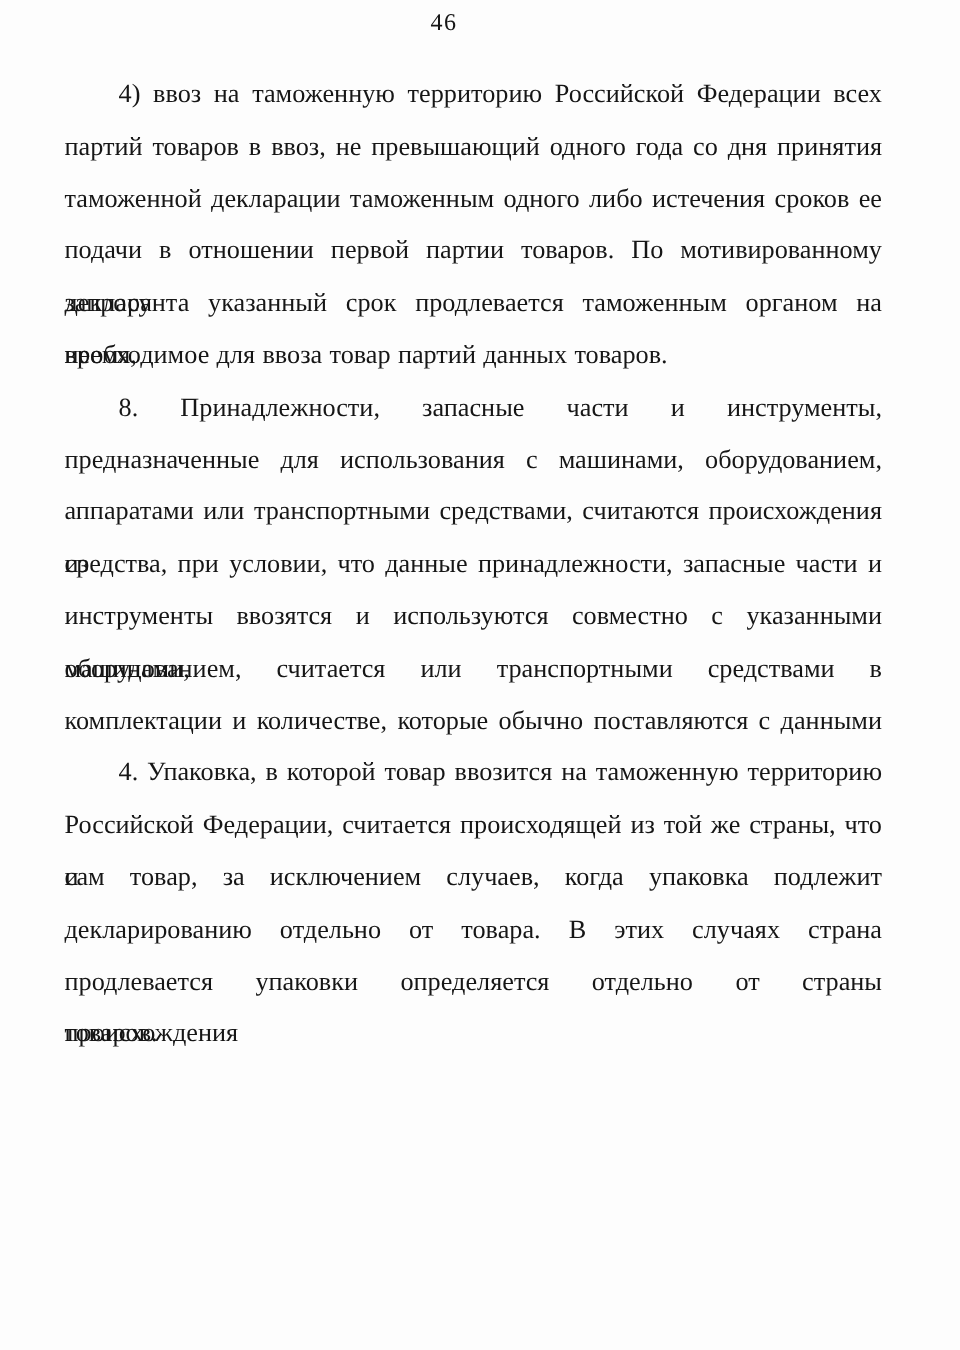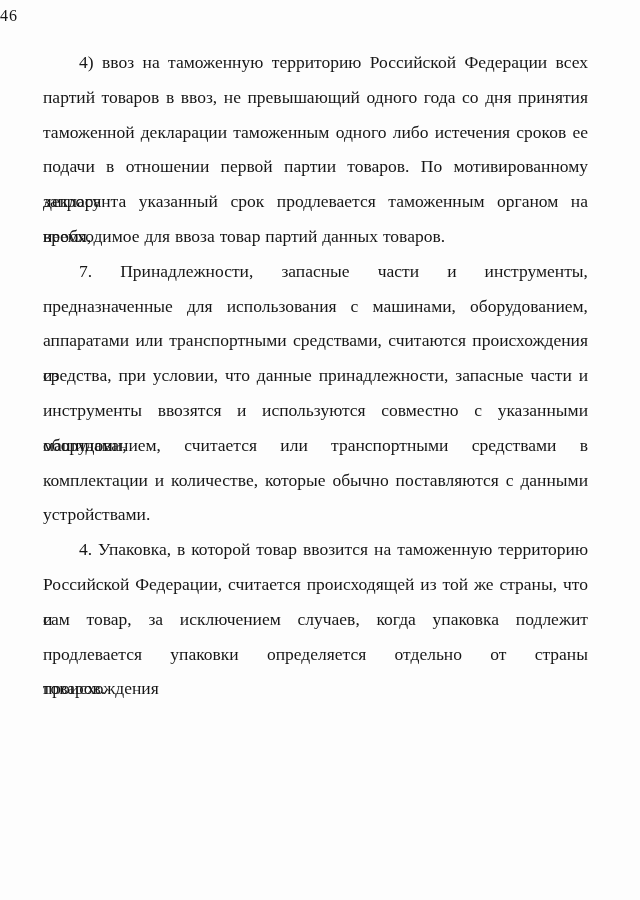--- a/index.html
+++ b/index.html
@@ -17,21 +17,21 @@
   .page {
     position: relative;
     width: 640px;
     height: 900px;
   }
   .page-number {
     position: absolute;
     top: 7px;
     left: 0;
     width: 592px;
-    text-align: left;
+    text-align: center;
     font-size: 16px;
     letter-spacing: 1px;
   }
   .document-body {
     position: absolute;
     top: 45px;
     left: 43px;
     width: 545px;
   }
   .paragraph {
@@ -63,30 +63,30 @@
   <div class="document-body">
       <div class="paragraph">
         <div class="line first">4) ввоз на таможенную территорию Российской Федерации всех</div>
         <div class="line">партий товаров в ввоз, не превышающий одного года со дня принятия</div>
         <div class="line">таможенной декларации таможенным одного либо истечения сроков ее</div>
         <div class="line">подачи в отношении первой партии товаров. По мотивированному запросу</div>
         <div class="line">декларанта указанный срок продлевается таможенным органом на время,</div>
         <div class="line last">необходимое для ввоза товар партий данных товаров.</div>
       </div>
       <div class="paragraph">
-        <div class="line first">7. Принадлежности, запасные части и инструменты,</div>
+        <div class="line first">8. Принадлежности, запасные части и инструменты,</div>
         <div class="line">предназначенные для использования с машинами, оборудованием,</div>
         <div class="line">аппаратами или транспортными средствами, считаются происхождения из</div>
         <div class="line">средства, при условии, что данные принадлежности, запасные части и</div>
         <div class="line">инструменты ввозятся и используются совместно с указанными машинами,</div>
         <div class="line">оборудованием, считается или транспортными средствами в</div>
         <div class="line">комплектации и количестве, которые обычно поставляются с данными</div>
-        <div class="line last">устройствами.</div>
       </div>
       <div class="paragraph">
         <div class="line first">4. Упаковка, в которой товар ввозится на таможенную территорию</div>
         <div class="line">Российской Федерации, считается происходящей из той же страны, что и</div>
         <div class="line">сам товар, за исключением случаев, когда упаковка подлежит</div>
+        <div class="line">декларированию отдельно от товара. В этих случаях страна</div>
         <div class="line">продлевается упаковки определяется отдельно от страны происхождения</div>
         <div class="line last">товаров.</div>
       </div>
     </div>
 </div>
 
 </body></html>

